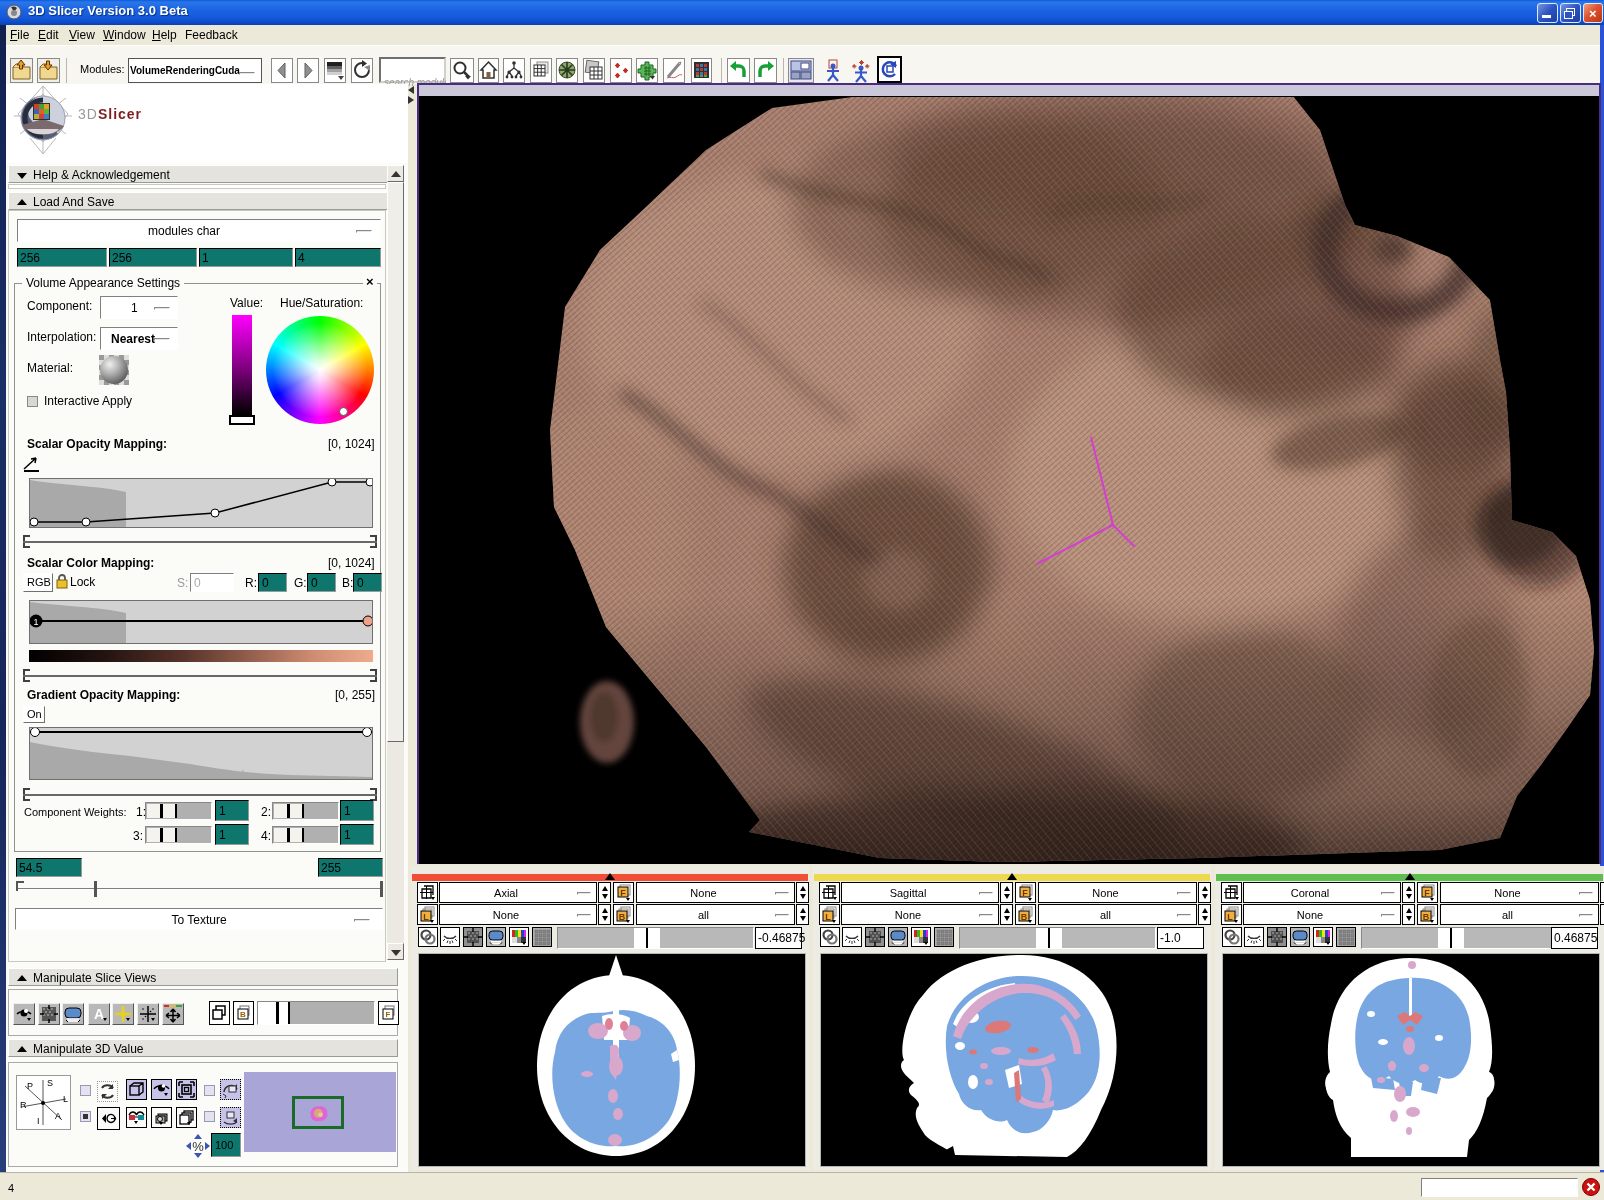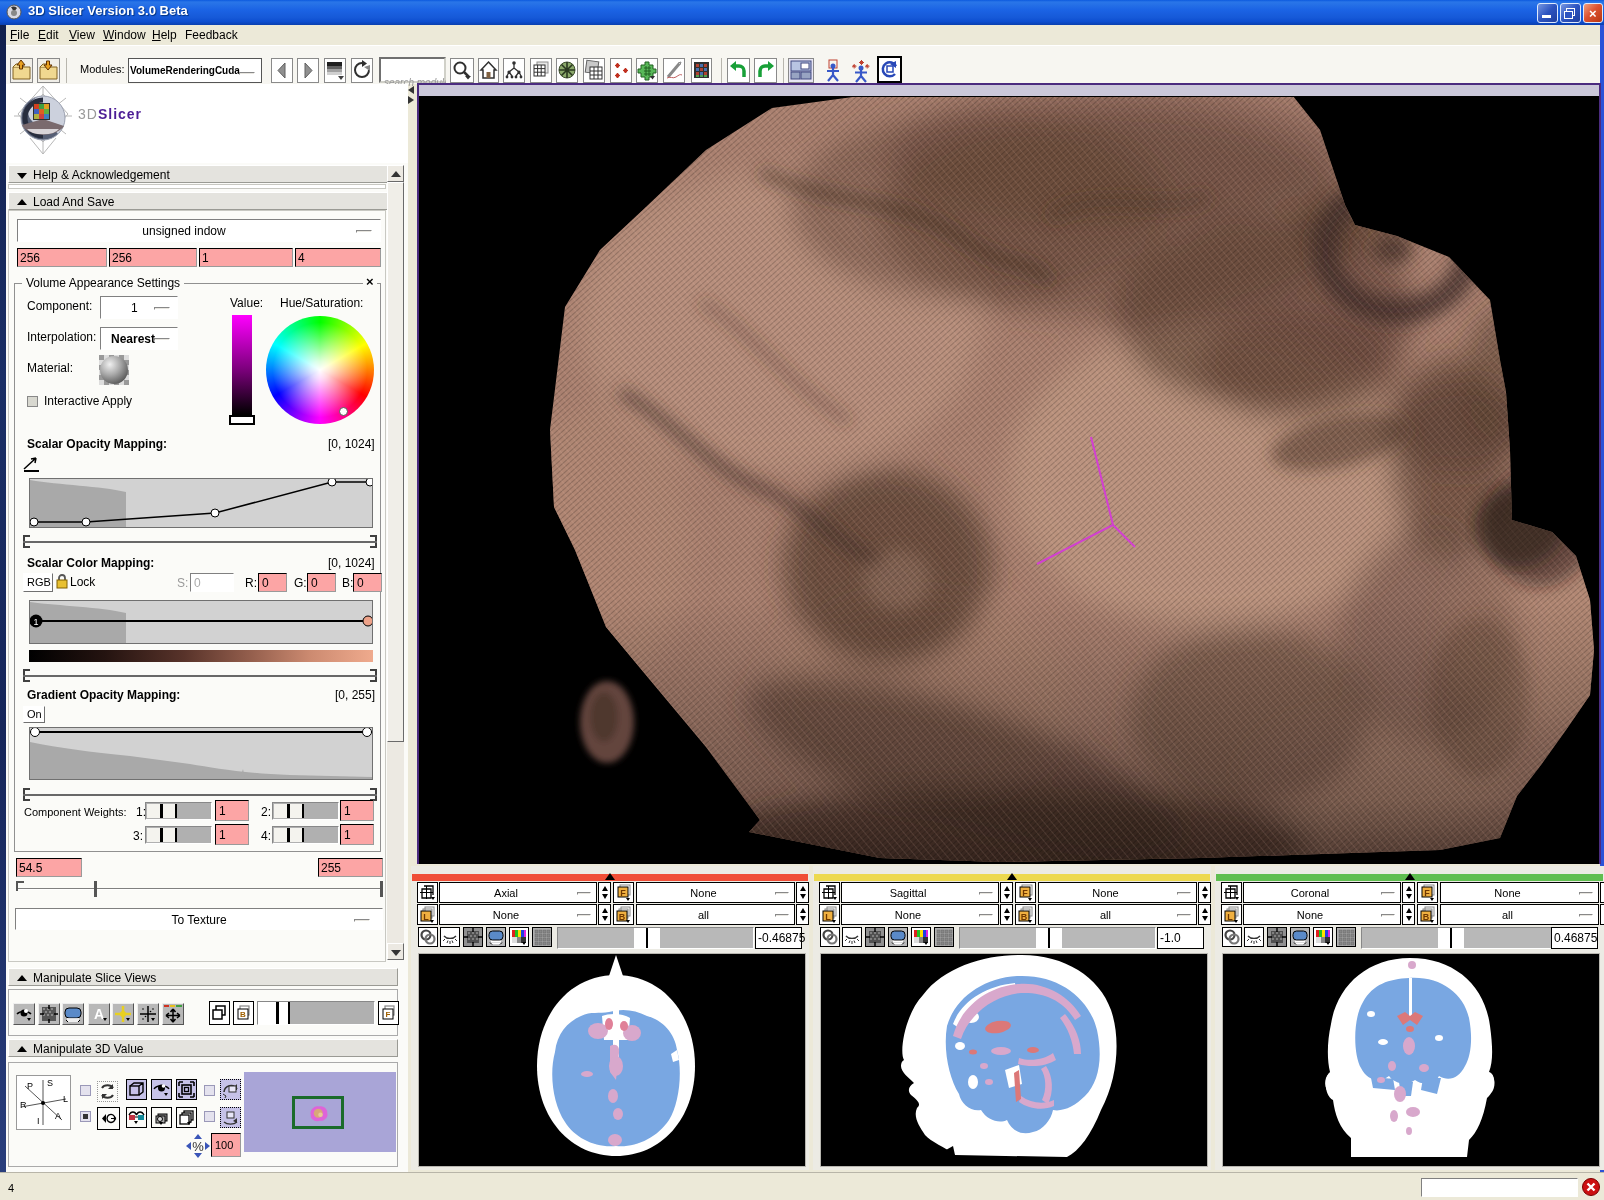--- a/index.html
+++ b/index.html
@@ -29,21 +29,21 @@
 #rborder { left:1600px; top:25px; width:4px; height:1175px; background:#2a52d8; }
 
 #leftpanel { left:6px; top:84px; width:402px; height:1088px; background:#fbfbf8; }
 .hdr { left:2px; width:388px; height:18px; background:#e4e3de; border:1px solid #fff; border-right-color:#9a9a94; border-bottom-color:#9a9a94; font-size:12px; color:#000; }
 .hdr .tri { position:absolute; left:8px; top:6px; width:0; height:0; }
 .hdr .htxt { position:absolute; left:24px; top:2px; }
 .tri-up { border-left:5px solid transparent; border-right:5px solid transparent; border-bottom:6px solid #000; }
 .tri-dn { border-left:5px solid transparent; border-right:5px solid transparent; border-top:6px solid #000; }
 .sunken { background:#fff; border:1px solid; border-color:#808080 #fff #fff #808080; }
 .raised { background:#f4f3ee; border:1px solid; border-color:#fff #707070 #707070 #fff; }
-.entry { background:#fca5a5; border:1px solid; border-color:#000 #9a9a9a #9a9a9a #000; font-size:12px;text-align:right; }
+.entry { background:#0f766e; border:1px solid; border-color:#000 #9a9a9a #9a9a9a #000; font-size:12px;text-align:right; }
 .combodash { position:absolute; width:16px; height:3px; background:#e8e6e0; border:1px solid; border-color:#888 #fff #fff #888; }
 .lbl { font-size:12px; color:#000; }
 .blbl { font-size:12px; font-weight:bold; color:#000; }
 .hslider { width:354px; height:15px; background:
   linear-gradient(#686868,#686868) 0px 7px no-repeat,
   linear-gradient(#404040,#404040) 0px 1px no-repeat,
   linear-gradient(#404040,#404040) 0px 1px no-repeat,
   linear-gradient(#404040,#404040) 0px 12px no-repeat,
   linear-gradient(#404040,#404040) 352px 1px no-repeat,
   linear-gradient(#404040,#404040) 347px 1px no-repeat,
@@ -276,36 +276,36 @@
           <rect x="29" y="20" width="5" height="5" fill="#40a040"></rect>
           <rect x="34" y="20" width="5" height="5" fill="#e0a020"></rect>
         <rect x="24" y="25" width="5" height="5" fill="#4060c0"></rect>
           <rect x="29" y="25" width="5" height="5" fill="#e06020"></rect>
           <rect x="34" y="25" width="5" height="5" fill="#60b040"></rect>
         <rect x="24" y="30" width="5" height="5" fill="#b0b040"></rect>
           <rect x="29" y="30" width="5" height="5" fill="#d04040"></rect>
           <rect x="34" y="30" width="5" height="5" fill="#4080c0"></rect>
       </g>
           </svg>
-    <span class="abs" style="left:72px; top:22px; font-size:14px; color:#9a9a9a; letter-spacing:1px;">3D<b style="color:#4c1d95;">Slicer</b></span>
+    <span class="abs" style="left:72px; top:22px; font-size:14px; color:#9a9a9a; letter-spacing:1px;">3D<b style="color:#7f1d1d;">Slicer</b></span>
   </div>
 
   <div class="abs hdr" style="top:81px;">
       <div class="tri tri-dn" style="top:7px;"></div>
       <span class="htxt">Help &amp; Acknowledgement</span>
     </div>
   <div class="abs" style="left:2px; top:100px; width:378px; height:5px; background:#fff; border:1px solid #c8c8c2;"></div>
 
   <div class="abs hdr" style="top:108px;">
       <div class="tri tri-up"></div>
       <span class="htxt">Load And Save</span>
     </div>
   <div class="abs" style="left:2px; top:126px; width:378px; height:752px; background:#fbfbf8; border:1px solid #c8c8c2;"></div>
   <div class="abs sunken" style="left:11px; top:135px; width:364px; height:23px;">
-    <span class="abs lbl" style="left:0; right:30px; top:4px; text-align:center;">unsigned indow</span>
+    <span class="abs lbl" style="left:0; right:30px; top:4px; text-align:center;">modules char</span>
     <div class="combodash" style="right:8px; top:10px;"></div>
   </div>
   <div class="abs entry" style="left:11px; top:164px; width:90px; height:19px;">
       <span style="position:absolute;left:2px;top:2px;">256</span>
     </div>
   <div class="abs entry" style="left:103px; top:164px; width:88px; height:19px;">
       <span style="position:absolute;left:2px;top:2px;">256</span>
     </div>
   <div class="abs entry" style="left:193px; top:164px; width:94px; height:19px;">
       <span style="position:absolute;left:2px;top:2px;">1</span>

